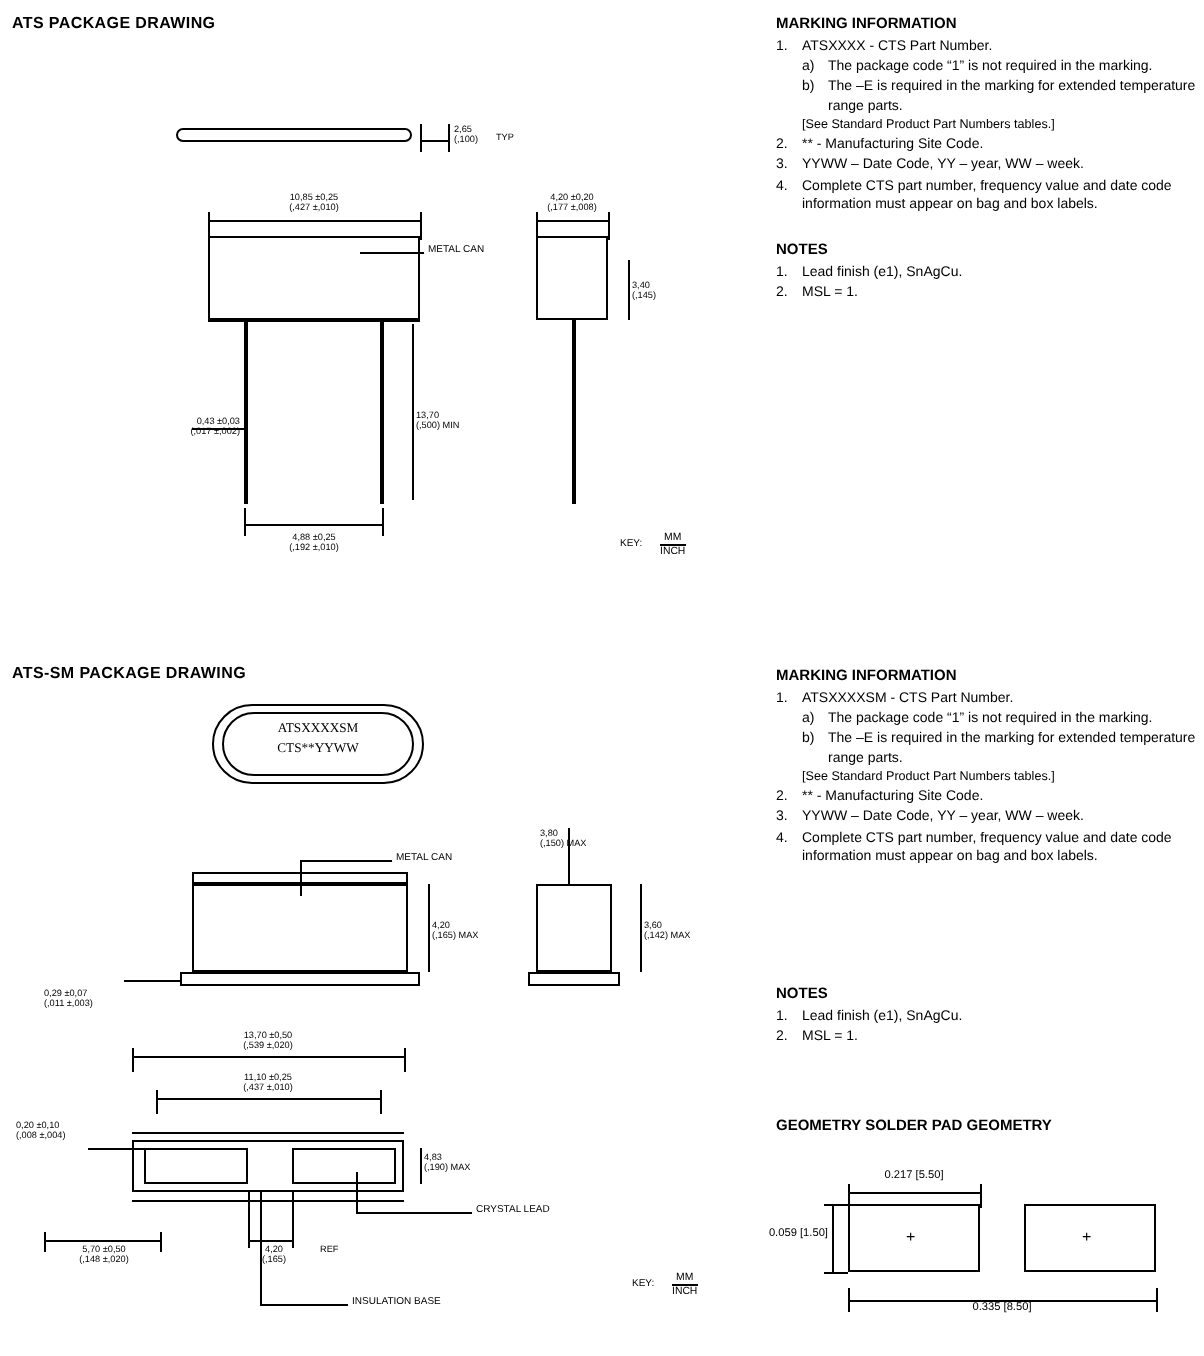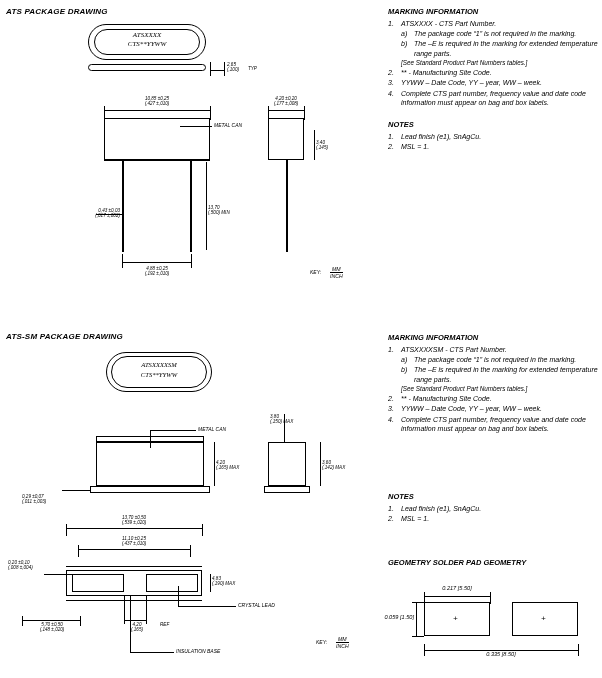--- a/index.html
+++ b/index.html
@@ -1,21 +1,21 @@
 <!DOCTYPE html>
 <html><head>
 <meta charset="utf-8">
 <style>
   html,body{margin:0;padding:0;}
   body{
     width:602px;height:678px;background:#ffffff;
     font-family:"Liberation Sans", sans-serif;
     color:#000000;position:relative;overflow:hidden;
   }
-  .page{position:relative;width:602px;height:494px;font-style:italic;}
+  .page{position:relative;width:602px;height:494px;}
   .abs{position:absolute;}
   .ttl{font-size:8px;font-weight:bold;letter-spacing:.2px;}
   .hd{font-size:7.5px;font-weight:bold;}
   .txs{font-size:6.3px;line-height:8.4px;}
   .dim{font-size:4.6px;line-height:5.2px;text-align:center;white-space:nowrap;}
   .dim b{font-weight:normal;display:block;}
   .lbl{font-size:5px;white-space:nowrap;}
   .ln{position:absolute;background:#000;}
   .hline{height:1px;}
   .vline{width:1px;}
@@ -37,28 +37,20 @@
   .pad{position:absolute;border:1px solid #000;box-sizing:border-box;background:#fff;}
   .plus{position:absolute;font-size:8px;line-height:8px;}
 </style>
 </head>
 <body>
 
 <div class="page">
 
   <div class="abs ttl" style="left:6px;top:7px;">ATS PACKAGE DRAWING</div>
 
-  <div class="abs" style="left:88px;top:24px;">
-    <div style="position:relative;width:118px;height:36px;">
-      <div style="position:absolute;left:0;top:0;width:118px;height:36px;border:1px solid #000;border-radius:18px/18px;box-sizing:border-box;"></div>
-      <div style="position:absolute;left:6px;top:5px;width:106px;height:26px;border:1px solid #000;border-radius:13px/13px;box-sizing:border-box;"></div>
-      <div style="position:absolute;left:0;top:7px;width:118px;text-align:center;font-size:7px;font-family:'Liberation Serif',serif;">ATSXXXX</div>
-      <div style="position:absolute;left:0;top:16px;width:118px;text-align:center;font-size:7px;font-family:'Liberation Serif',serif;">CTS**YYWW</div>
-    </div>
-  </div>
 
   <div class="abs" style="left:88px;top:64px;">
     <div style="position:relative;width:118px;height:8px;">
       <div style="position:absolute;left:0;top:0;width:118px;height:7px;border:1px solid #000;border-radius:4px/4px;box-sizing:border-box;"></div>
     </div>
   </div>
   <div class="ln vline" style="left:210px;top:62px;height:14px;"></div>
   <div class="ln vline" style="left:224px;top:62px;height:14px;"></div>
   <div class="ln hline" style="left:210px;top:70px;width:14px;"></div>
   <div class="abs dim" style="left:205px;top:62px;width:60px;text-align:left;padding-left:22px;">

